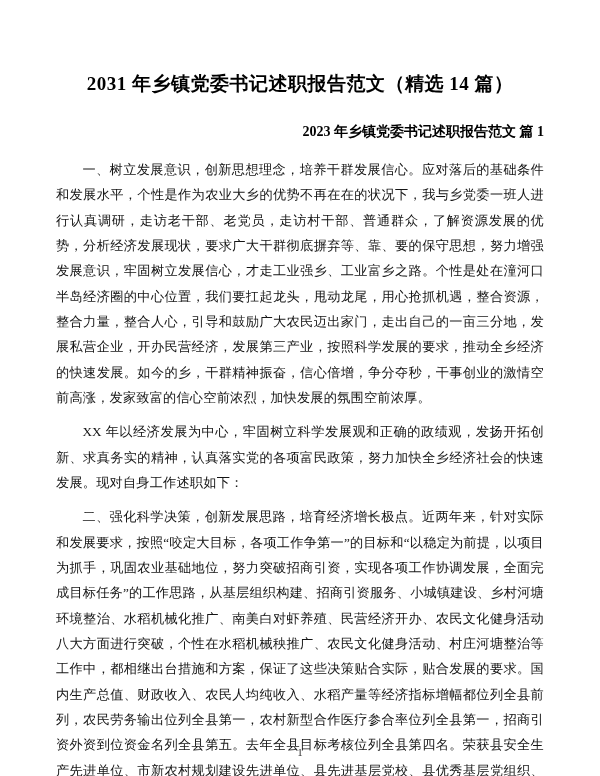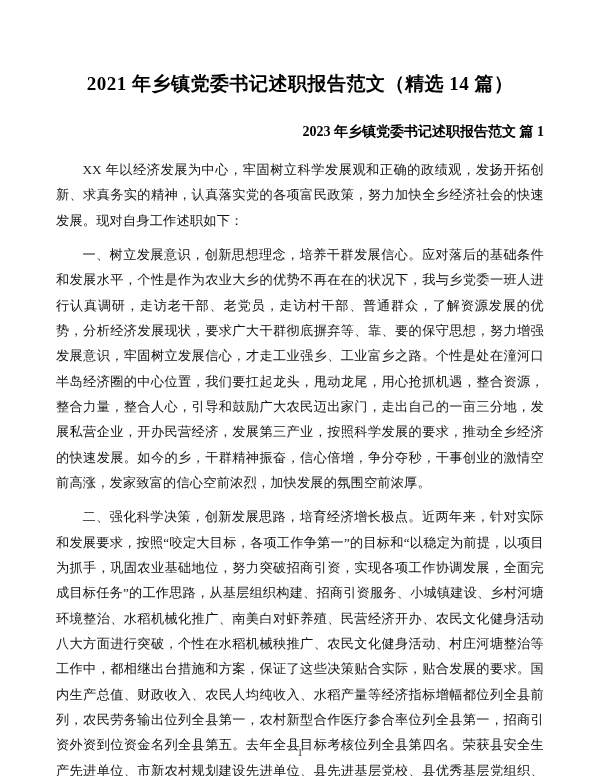--- a/index.html
+++ b/index.html
@@ -62,25 +62,25 @@
     font-size: 11px;
     color: #333;
     font-family: "Liberation Serif", serif;
   }
 </style>
 </head>
 <body>
 
 <div class="page">
 
-  <h1 class="doc-title">2021 年乡镇党委书记述职报告范文（精选 14 篇）</h1>
+  <h1 class="doc-title">2031 年乡镇党委书记述职报告范文（精选 14 篇）</h1>
 
   <h2 class="doc-subtitle">2023 年乡镇党委书记述职报告范文 篇 1</h2>
 
   <div class="body-block">
+    <p class="para">一、树立发展意识，创新思想理念，培养干群发展信心。应对落后的基础条件和发展水平，个性是作为农业大乡的优势不再在在的状况下，我与乡党委一班人进行认真调研，走访老干部、老党员，走访村干部、普通群众，了解资源发展的优势，分析经济发展现状，要求广大干群彻底摒弃等、靠、要的保守思想，努力增强发展意识，牢固树立发展信心，才走工业强乡、工业富乡之路。个性是处在潼河口半岛经济圈的中心位置，我们要扛起龙头，甩动龙尾，用心抢抓机遇，整合资源，整合力量，整合人心，引导和鼓励广大农民迈出家门，走出自己的一亩三分地，发展私营企业，开办民营经济，发展第三产业，按照科学发展的要求，推动全乡经济的快速发展。如今的乡，干群精神振奋，信心倍增，争分夺秒，干事创业的激情空前高涨，发家致富的信心空前浓烈，加快发展的氛围空前浓厚。</p>
     <p class="para">XX 年以经济发展为中心，牢固树立科学发展观和正确的政绩观，发扬开拓创新、求真务实的精神，认真落实党的各项富民政策，努力加快全乡经济社会的快速发展。现对自身工作述职如下：</p>
-    <p class="para">一、树立发展意识，创新思想理念，培养干群发展信心。应对落后的基础条件和发展水平，个性是作为农业大乡的优势不再在在的状况下，我与乡党委一班人进行认真调研，走访老干部、老党员，走访村干部、普通群众，了解资源发展的优势，分析经济发展现状，要求广大干群彻底摒弃等、靠、要的保守思想，努力增强发展意识，牢固树立发展信心，才走工业强乡、工业富乡之路。个性是处在潼河口半岛经济圈的中心位置，我们要扛起龙头，甩动龙尾，用心抢抓机遇，整合资源，整合力量，整合人心，引导和鼓励广大农民迈出家门，走出自己的一亩三分地，发展私营企业，开办民营经济，发展第三产业，按照科学发展的要求，推动全乡经济的快速发展。如今的乡，干群精神振奋，信心倍增，争分夺秒，干事创业的激情空前高涨，发家致富的信心空前浓烈，加快发展的氛围空前浓厚。</p>
     <p class="para">二、强化科学决策，创新发展思路，培育经济增长极点。近两年来，针对实际和发展要求，按照“咬定大目标，各项工作争第一”的目标和“以稳定为前提，以项目为抓手，巩固农业基础地位，努力突破招商引资，实现各项工作协调发展，全面完成目标任务”的工作思路，从基层组织构建、招商引资服务、小城镇建设、乡村河塘环境整治、水稻机械化推广、南美白对虾养殖、民营经济开办、农民文化健身活动八大方面进行突破，个性在水稻机械秧推广、农民文化健身活动、村庄河塘整治等工作中，都相继出台措施和方案，保证了这些决策贴合实际，贴合发展的要求。国内生产总值、财政收入、农民人均纯收入、水稻产量等经济指标增幅都位列全县前列，农民劳务输出位列全县第一，农村新型合作医疗参合率位列全县第一，招商引资外资到位资金名列全县第五。去年全县目标考核位列全县第四名。荣获县安全生产先进单位、市新农村规划建设先进单位、县先进基层党校、县优秀基层党组织、县市人武工作先进单位、连续 10 年县民政工作先进单位。</p>
   </div>
 
   <div class="page-number">1</div>
 
 </div>
 
 </body></html>

